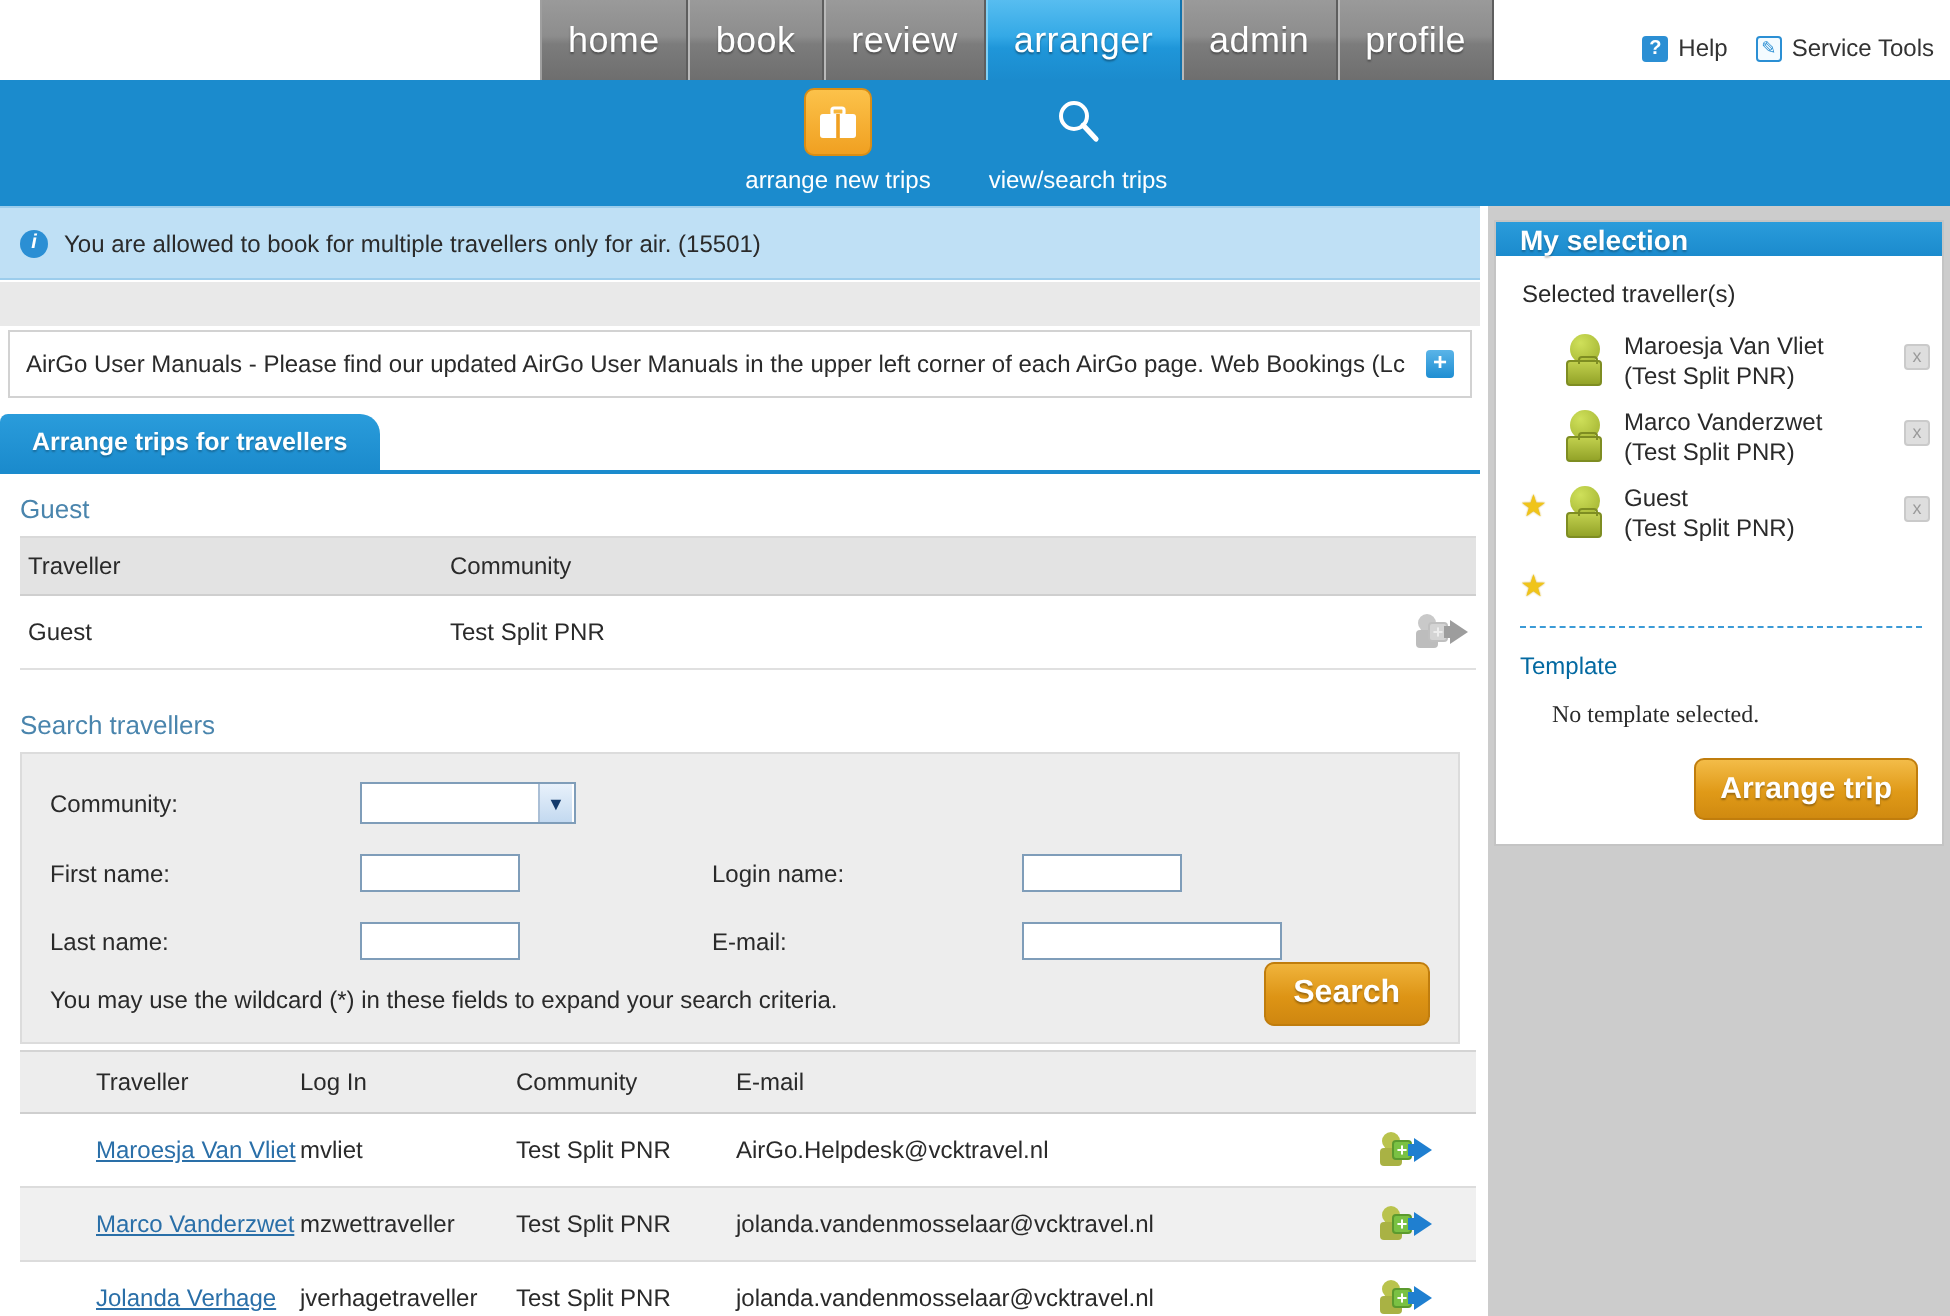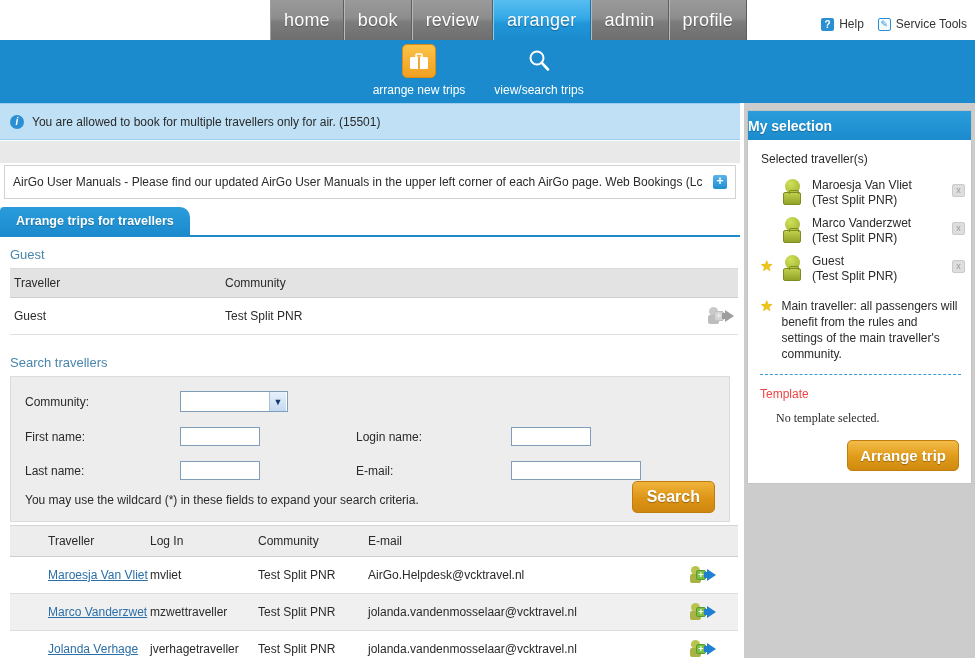--- a/index.html
+++ b/index.html
@@ -248,23 +248,23 @@
   
   .sidebar {
     position: absolute; left: 744px; top: 103px; width: 231px; height: 555px;
     background: #cccccc;
   }
   .sb-card {
     position: absolute; left: 3px; top: 7px; width: 225px;
     background: #ffffff; border: 1px solid #c4c4c4;
   }
   .sb-head {
-    height: 29px; background: linear-gradient(to bottom, #2a9cdb 0%, #1b8bcd 100%);
+    height: 17px; background: linear-gradient(to bottom, #2a9cdb 0%, #1b8bcd 100%);
     color: #ffffff; font-size: 14px; font-weight: bold;
-    display: flex; align-items: center; padding-left: 0;
+    display: flex; align-items: center; padding-left: 12px;
     text-shadow: 0 1px 1px rgba(0,0,0,.25);
   }
   .sb-sub { font-size: 12px; color: #2a2a2a; padding: 12px 0 8px 13px; }
   .sel-row {
     display: flex; align-items: flex-start; padding: 4px 0 4px 12px; position: relative;
     min-height: 34px;
   }
   .sel-star { width: 20px; flex: 0 0 auto; padding-top: 4px; }
   .star-glyph { color: #f0c419; font-size: 15px; line-height: 15px; text-shadow: 0 0 1px #c79a06; }
   .sel-avatar { width: 28px; flex: 0 0 auto; position: relative; height: 30px; }
@@ -289,21 +289,21 @@
     color: #9a9a9a; font-size: 9px; line-height: 11px; text-align: center;
     cursor: pointer;
   }
   .sb-note {
     display: flex; padding: 10px 10px 4px 12px; gap: 8px;
     font-size: 12px; color: #2a2a2a; line-height: 16px;
   }
   .sb-divider {
     margin: 8px 10px 0 12px; border-top: 1px dashed #3b9ad6; height: 0;
   }
-  .sb-tpl-title { font-size: 12px; color: #ef4444; padding: 12px 0 0 12px; }
+  .sb-tpl-title { font-size: 12px; color: #0369a1; padding: 12px 0 0 12px; }
   .sb-tpl-value { font-size: 12px; color: #2a2a2a; padding: 10px 0 0 28px; font-family: Liberation Serif, serif; }
   .btn-arrange {
     margin: 14px 12px 12px 0; float: right;
     background: linear-gradient(to bottom, #f3bc48 0%, #e09a18 55%, #d08a10 100%);
     border: 1px solid #c07d0d; border-radius: 5px;
     color: #ffffff; font-size: 15px; font-weight: bold;
     padding: 6px 12px; cursor: pointer;
     text-shadow: 0 1px 1px rgba(0,0,0,.3);
   }
   .clearfix:after { content:""; display:block; clear:both; }
@@ -536,21 +536,20 @@
         </div>
         <div class="sel-name">
           <div>Guest</div>
           <div>(Test Split PNR)</div>
         </div>
         <div class="sel-x">x</div>
       </div>
 
       <div class="sb-note">
         <span class="star-glyph">★</span>
-        <span>Main traveller: all passengers will benefit from the rules and settings of the main traveller's community.</span>
       </div>
 
       <div class="sb-divider"></div>
 
       <div class="sb-tpl-title">Template</div>
       <div class="sb-tpl-value">No template selected.</div>
 
       <button class="btn-arrange">Arrange trip</button>
     </div>
   </div>

